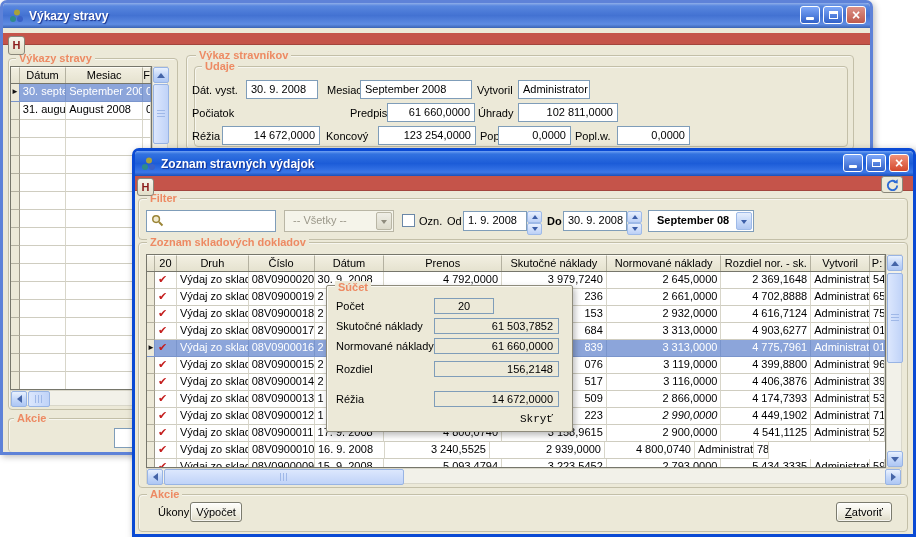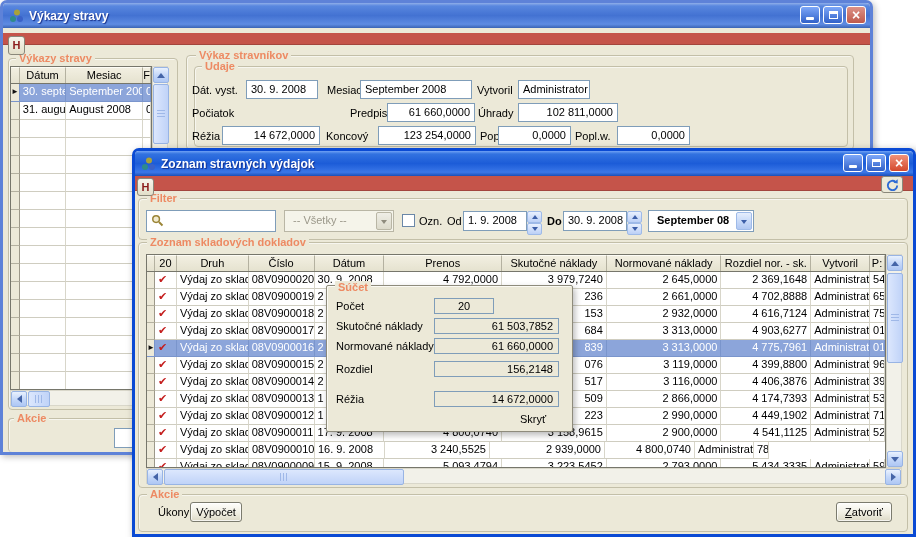--- a/index.html
+++ b/index.html
@@ -488,21 +488,21 @@
             <div class="cell " style="width: 15px;">53</div>
           </div>
           <div class="trow">
             <div class="cell mk" style="width: 8px;"></div>
             <div class="cell " style="width: 22px;"><span class="chk">✔</span></div>
             <div class="cell " style="width: 72px;">Výdaj zo skladu</div>
             <div class="cell " style="width: 66px;">08V0900012</div>
             <div class="cell " style="width: 70px;">1</div>
             <div class="cell r" style="width: 118px;"></div>
             <div class="cell r" style="width: 105px;">223</div>
-            <div class="cell r" style="width: 115px;">2 990,0000</div>
+            <div class="cell r" style="width: 115px; font-style: italic;">2 990,0000</div>
             <div class="cell r" style="width: 90px;">4 449,1902</div>
             <div class="cell " style="width: 59px;">Administrator</div>
             <div class="cell " style="width: 15px;">71</div>
           </div>
           <div class="trow">
             <div class="cell mk" style="width: 8px;"></div>
             <div class="cell " style="width: 22px;"><span class="chk">✔</span></div>
             <div class="cell " style="width: 72px;">Výdaj zo skladu</div>
             <div class="cell " style="width: 66px;">08V0900011</div>
             <div class="cell " style="width: 70px;">17. 9. 2008</div>
@@ -568,21 +568,21 @@
         <div class="lbl" style="left:9px;top:14px;">Počet</div>
         <div class="pfld ctr" style="left:107px;top:12px;width:60px;height:16px;">20</div>
         <div class="lbl" style="left:9px;top:34px;">Skutočné náklady</div>
         <div class="pfld" style="left:107px;top:32px;width:125px;height:16px;">61 503,7852</div>
         <div class="lbl" style="left:9px;top:54px;">Normované náklady</div>
         <div class="pfld" style="left:107px;top:52px;width:125px;height:16px;">61 660,0000</div>
         <div class="lbl" style="left:9px;top:77px;">Rozdiel</div>
         <div class="pfld" style="left:107px;top:75px;width:125px;height:16px;">156,2148</div>
         <div class="lbl" style="left:9px;top:107px;">Réžia</div>
         <div class="pfld" style="left:107px;top:105px;width:125px;height:16px;">14 672,0000</div>
-        <div class="flat" style="left:193px;top:127px;">Skryť</div>
+        <div class="flat" style="left:193px;top:127px;font-family:Liberation Mono, monospace;">Skryť</div>
       </div>
 
       <div class="gbox" style="left:3px;top:318px;width:770px;height:38px;"></div>
       <div class="glab" style="left:12px;top:312px;">Akcie</div>
       <div class="flat" style="left:23px;top:330px;">Úkony</div>
       <div class="btn" style="left:55px;top:326px;width:52px;height:20px;">Výpočet</div>
       <div class="btn uf" style="left:701px;top:326px;width:56px;height:20px;">Zatvoriť</div>
     </div>
   </div>
 </div>

